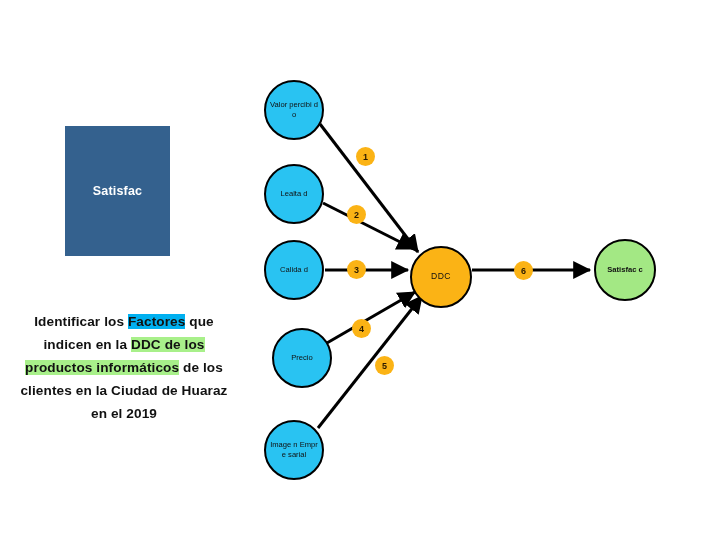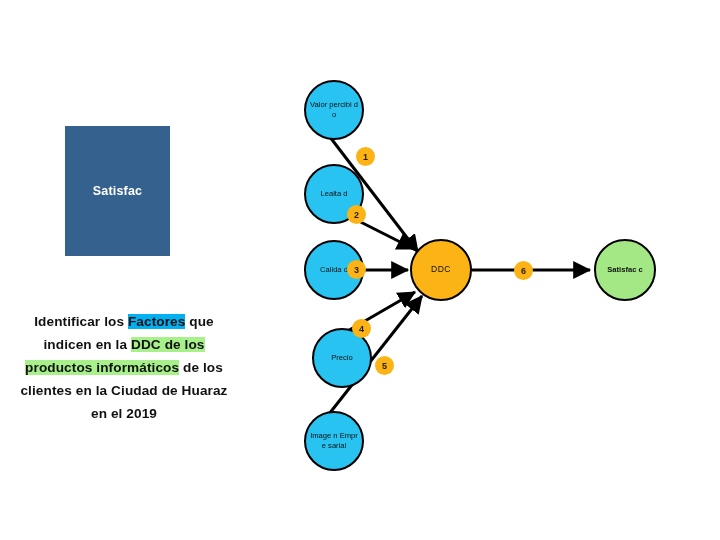--- a/index.html
+++ b/index.html
@@ -76,21 +76,21 @@
     text-align: center;
   }
   .node span {
     display: block;
     font-size: 7.6px;
     line-height: 9.6px;
     color: #111111;
     padding: 0 3px;
     word-break: break-all;
   }
-  .node-blue  { background: #29C3F2; margin-left: 40px; }
+  .node-blue  { background: #29C3F2; }
   .node-gold  { background: #FBB315; }
   .node-green { background: #A3E884; font-weight: bold; }
   .node-gold span { font-size: 8.6px; letter-spacing: 0.4px; }
 
   
   .badge {
     position: absolute;
     width: 19px;
     height: 19px;
     border-radius: 50%;
@@ -144,25 +144,25 @@
 </div>
 
 <div class="node node-blue" style="left:264px; top:240px; width:60px; height:60px;">
   <span>Calida d</span>
 </div>
 
 <div class="node node-blue" style="left:272px; top:328px; width:60px; height:60px;">
   <span>Precio</span>
 </div>
 
-<div class="node node-blue" style="left:264px; top:411px; width:60px; height:60px;">
+<div class="node node-blue" style="left:264px; top:420px; width:60px; height:60px;">
   <span>Image n Empre sarial</span>
 </div>
 
-<div class="node node-gold" style="left:410px; top:239px; width:62px; height:62px;">
+<div class="node node-gold" style="left:410px; top:246px; width:62px; height:62px;">
   <span>DDC</span>
 </div>
 
 <div class="node node-green" style="left:594px; top:239px; width:62px; height:62px;">
   <span>Satisfac c</span>
 </div>
 
 <div class="badge" style="left:356px; top:147px;">
   <span>1</span>
 </div>

